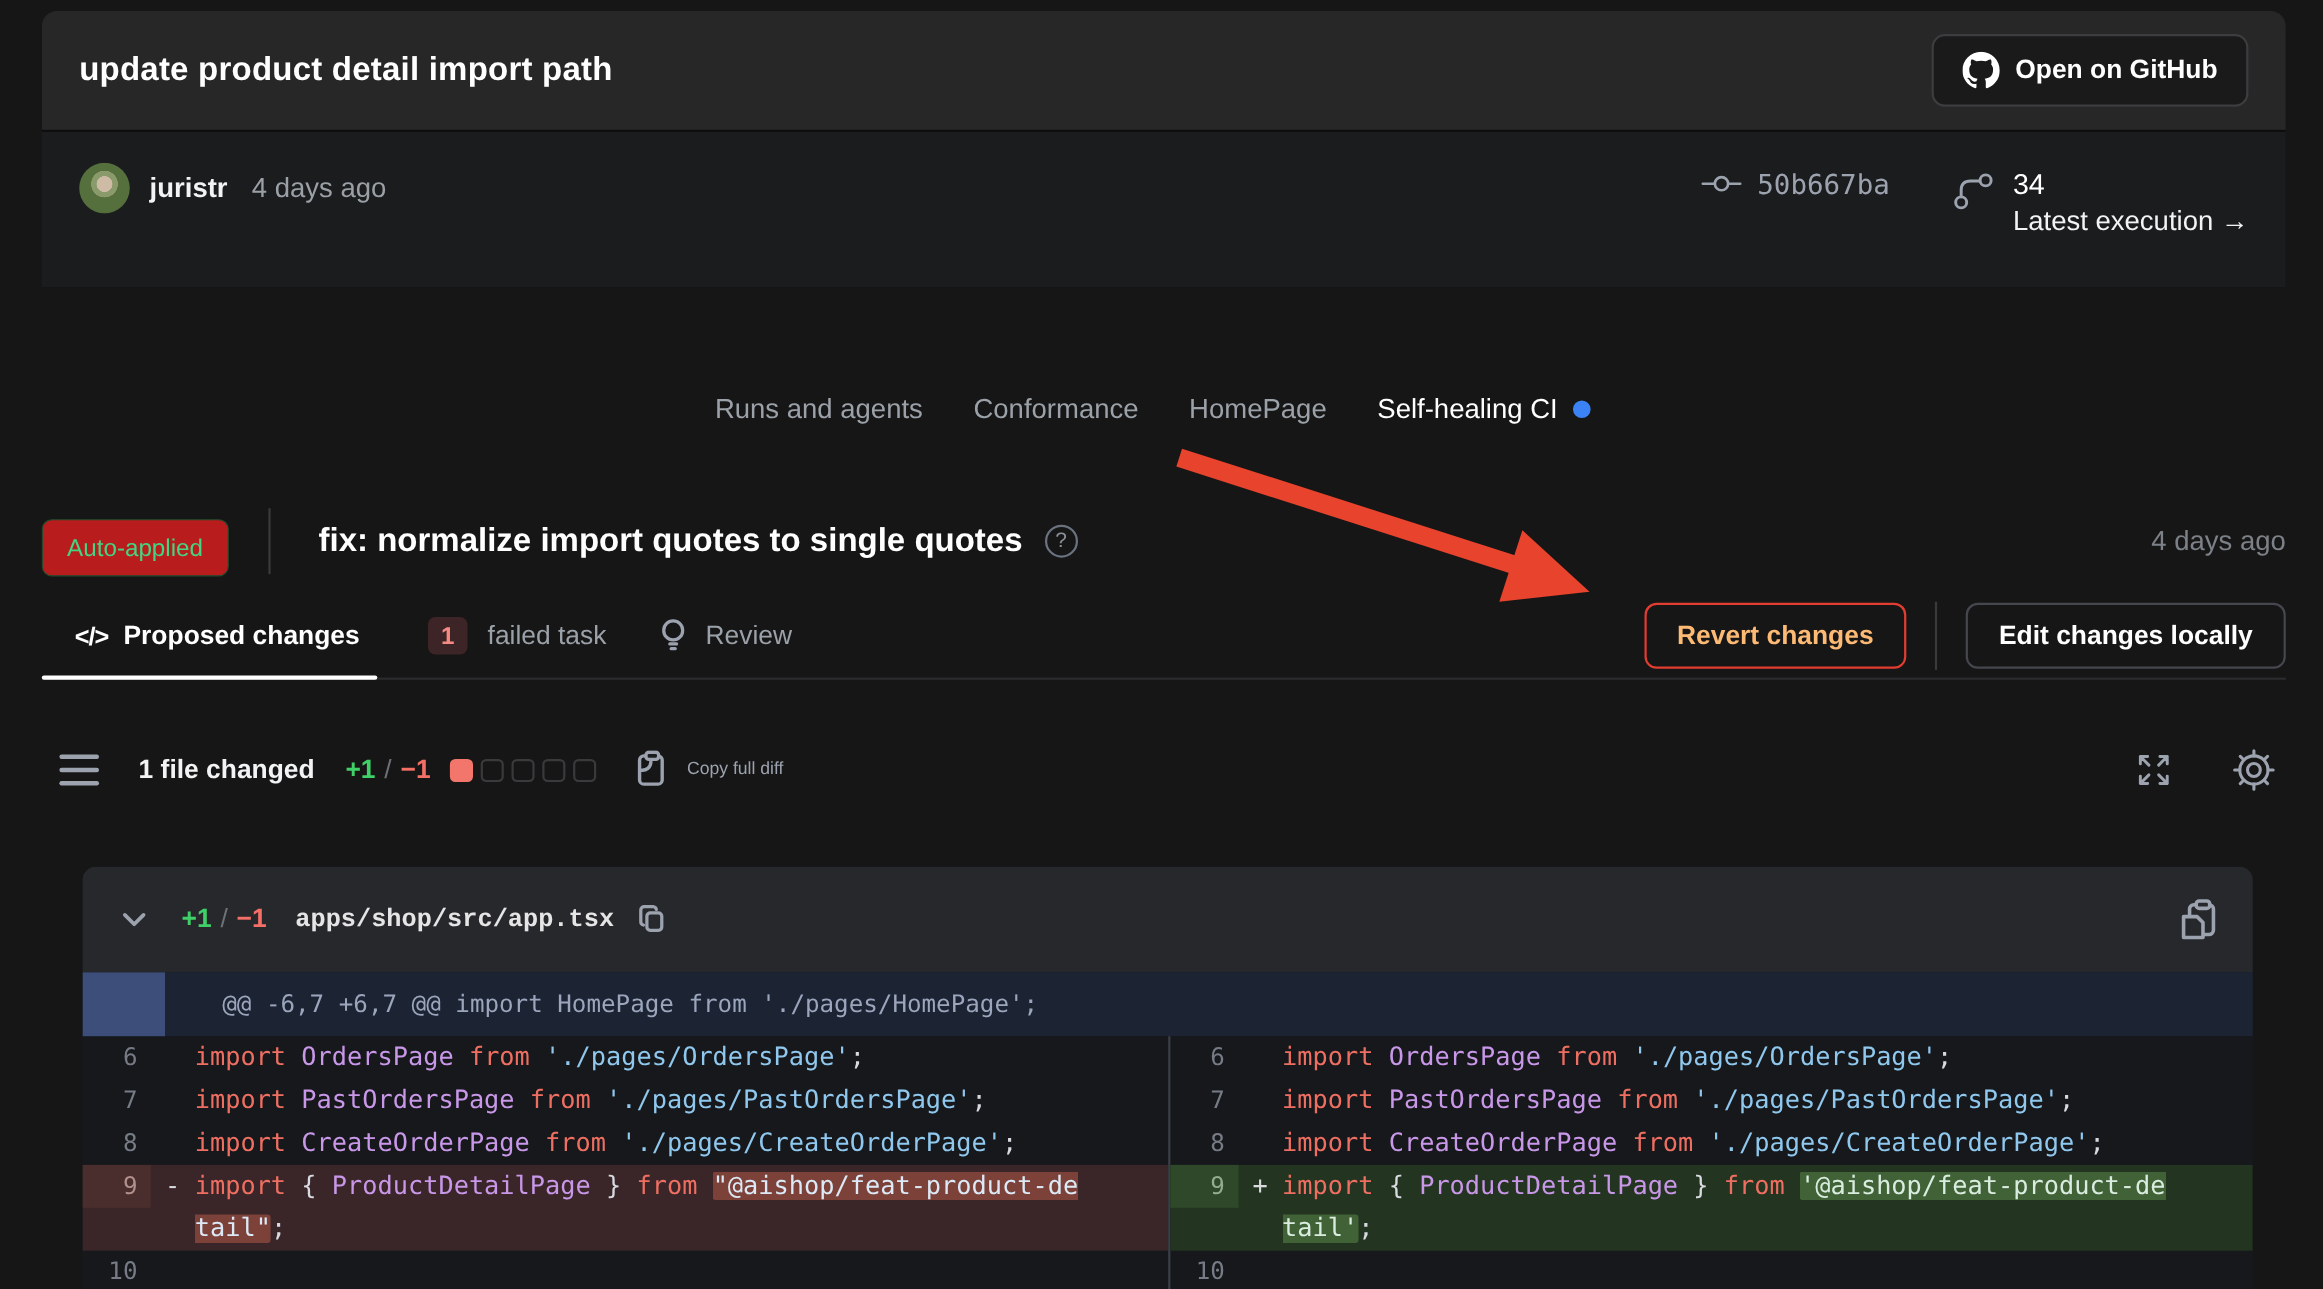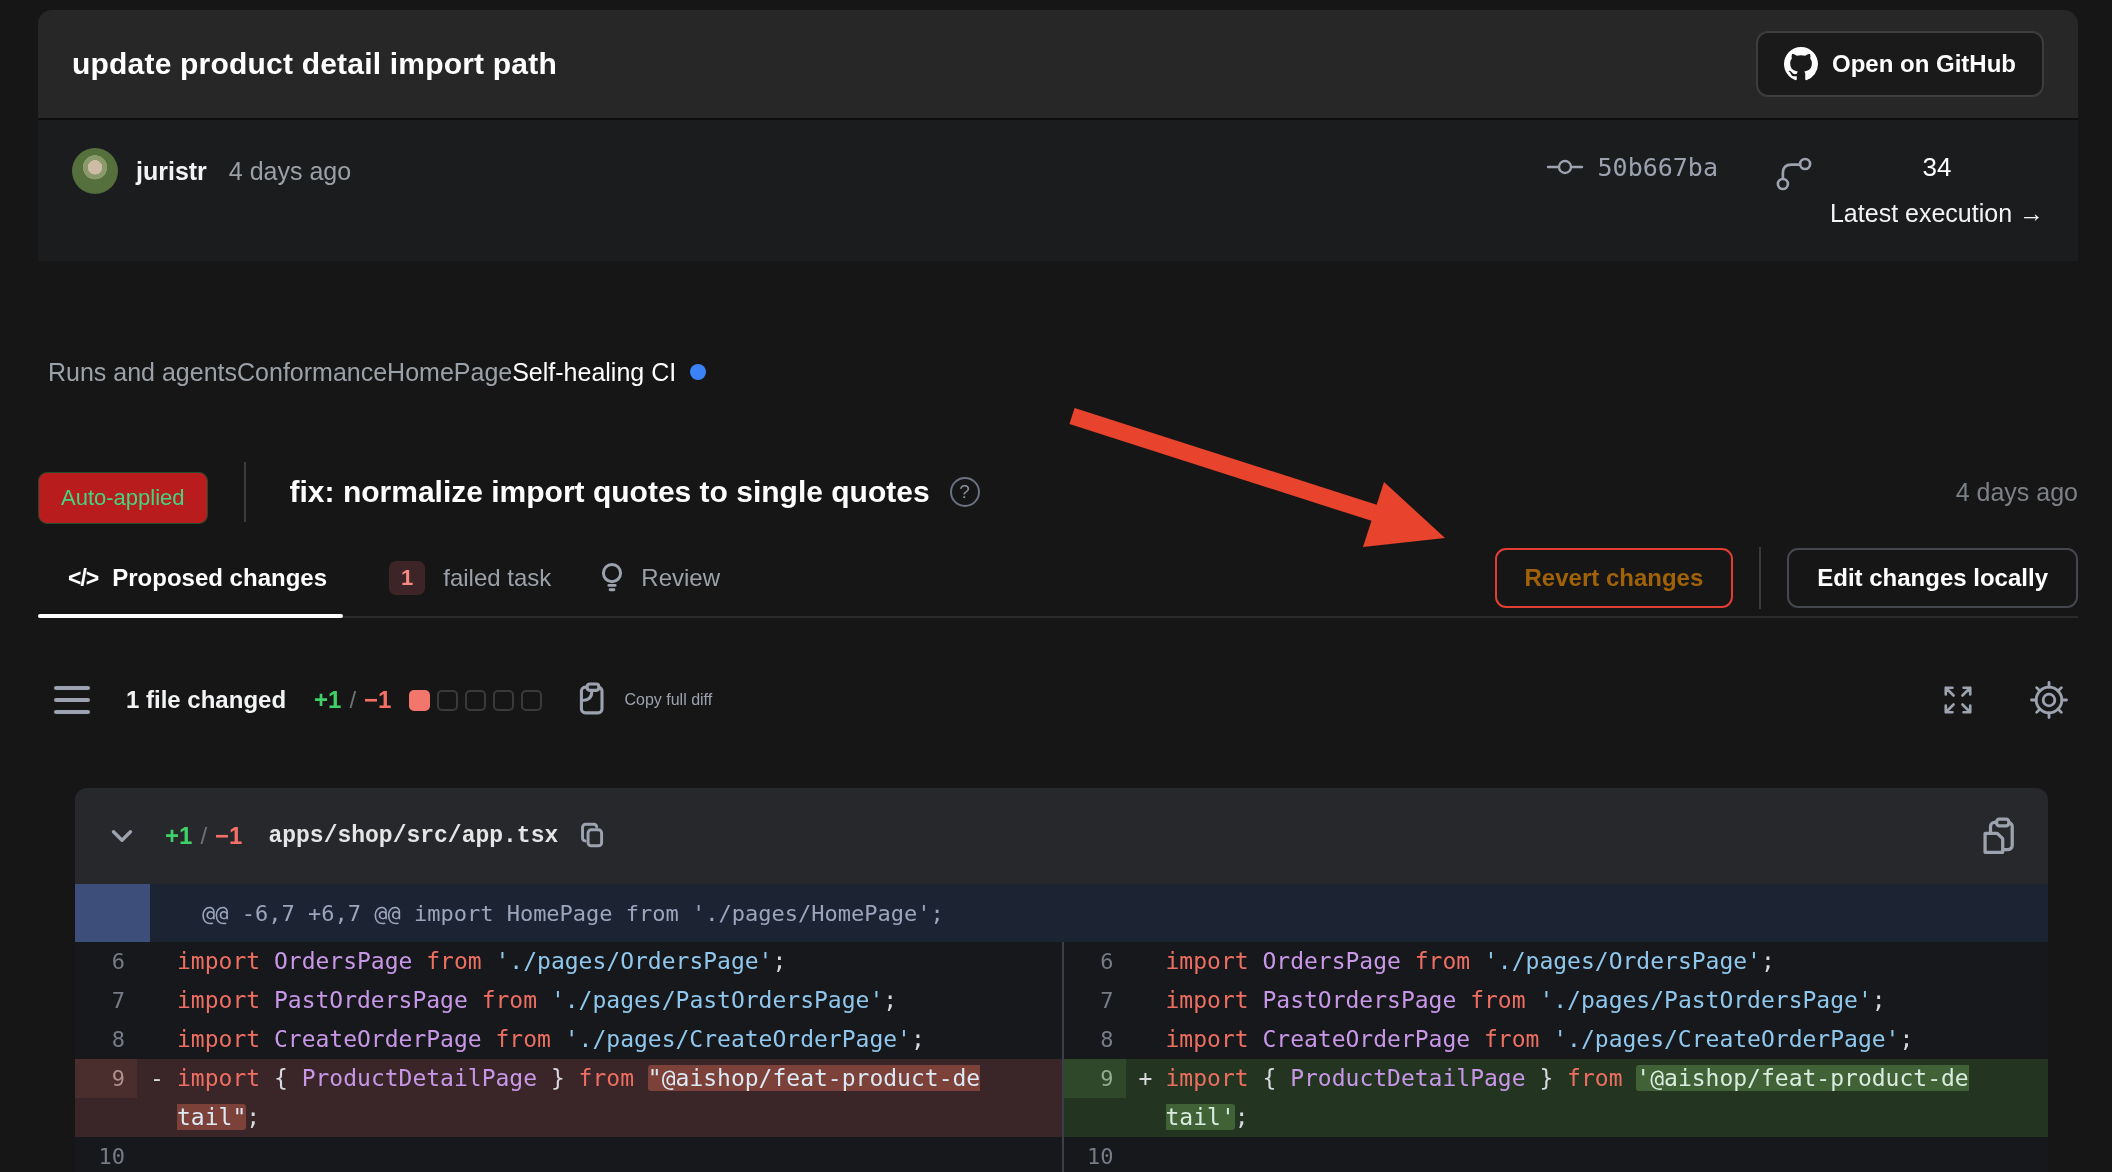--- a/index.html
+++ b/index.html
@@ -22,26 +22,26 @@
   .author-wrap { display:flex; align-items:center; gap:18px; }
   .avatar { width:46px; height:46px; border-radius:50%;
     background:radial-gradient(circle at 50% 42%, #cdbBA6 0 20%, #8a9a6a 21% 34%, #55703d 35% 70%, #39512b 100%);
     background-color:#55703d; }
   .author-name { font-size:25px; font-weight:700; color:#f2f3f4; }
   .author-when { font-size:25px; color:#9aa0a6; margin-left:4px; }
   .meta-wrap { display:flex; gap:56px; align-items:flex-start; padding-top:4px; }
   .sha-wrap { display:flex; align-items:center; gap:14px; color:#9ca3af; }
   .sha { font-family:"DejaVu Sans Mono", monospace; font-size:25px; color:#9ca3af; }
   .exec-wrap { display:flex; gap:16px; }
-  .exec-col { display:flex; flex-direction:column; gap:16px;align-items:center; }
+  .exec-col { display:flex; flex-direction:column; gap:4px; }
   .exec-num { font-size:26px; font-weight:500; color:#fff; }
   .exec-link { font-size:25px; color:#f2f3f4; cursor:pointer; white-space:nowrap; }
   
-  .nav-row { position:absolute; left:48px; top:342px; width:2040px; height:60px;
-    display:flex; justify-content:flex-start; align-items:center; }
+  .nav-row { position:absolute; left:28px; top:342px; width:2040px; height:60px;
+    display:flex; justify-content:center; align-items:center; gap:46px; }
   .nav-link { font-size:25px; color:#9ba1a8; cursor:pointer; }
   .nav-link.active { color:#fff; display:flex; align-items:center; gap:14px; }
   .nav-dot { width:16px; height:16px; border-radius:50%; background:#3b82f6; display:inline-block; }
   
   .fix-row { position:absolute; left:38px; top:452px; width:2040px; height:80px;
     display:flex; align-items:center; }
   .badge-applied { background:#b91c1c; border:1px solid #1f4d2e; color:#44d583;
     font-size:22px; font-weight:500; padding:12px 22px; border-radius:9px;margin-top:12px; }
   .fix-divider { width:2px; height:60px; background:#3a3a3d; margin:0 44px 0 36px; }
   .fix-title { font-size:30px; font-weight:700; color:#fff; }
@@ -55,21 +55,21 @@
   .tab { display:flex; align-items:center; gap:14px; height:100%; cursor:pointer; }
   .tab-code-ic { font-size:23px; font-weight:700; color:#fff; letter-spacing:-1px; }
   .tab-label-active { font-size:24px; font-weight:700; color:#fff; }
   .tab-active { position:relative; margin-left:30px; padding-right:16px; }
   .tab-active::after { content:""; position:absolute; left:-30px; right:0; bottom:-2px;
     height:4px; background:#fff; border-radius:3px; }
   .tab-muted { color:#9ba1a8; font-size:24px; margin-left:46px; }
   .count-badge { background:#3d2427; color:#f58a84; font-size:22px; font-weight:600;
     border-radius:7px; padding:4px 12px; margin-right:4px; }
   .tab-btns { margin-left:auto; display:flex; align-items:center; gap:0; }
-  .btn-revert { border:2px solid #e23d31; color:#a16207; background:transparent;
+  .btn-revert { border:2px solid #e23d31; color:#fdba74; background:transparent;
     font-size:24px; font-weight:600; border-radius:11px; padding:14px 28px; cursor:pointer;
     font-family:"Liberation Sans", sans-serif; }
   .btn-sep { width:2px; height:62px; background:#3a3a3d; margin:0 26px; }
   .btn-edit { border:2px solid #44474d; color:#fff; background:transparent;
     font-size:24px; font-weight:600; border-radius:11px; padding:14px 28px; cursor:pointer;
     font-family:"Liberation Sans", sans-serif; }
   
   .toolbar-row { position:absolute; left:38px; top:672px; width:2040px; height:56px;
     display:flex; align-items:center; }
   .hamburger { width:36px; display:flex; flex-direction:column; gap:8px; cursor:pointer; margin-left:16px; }

